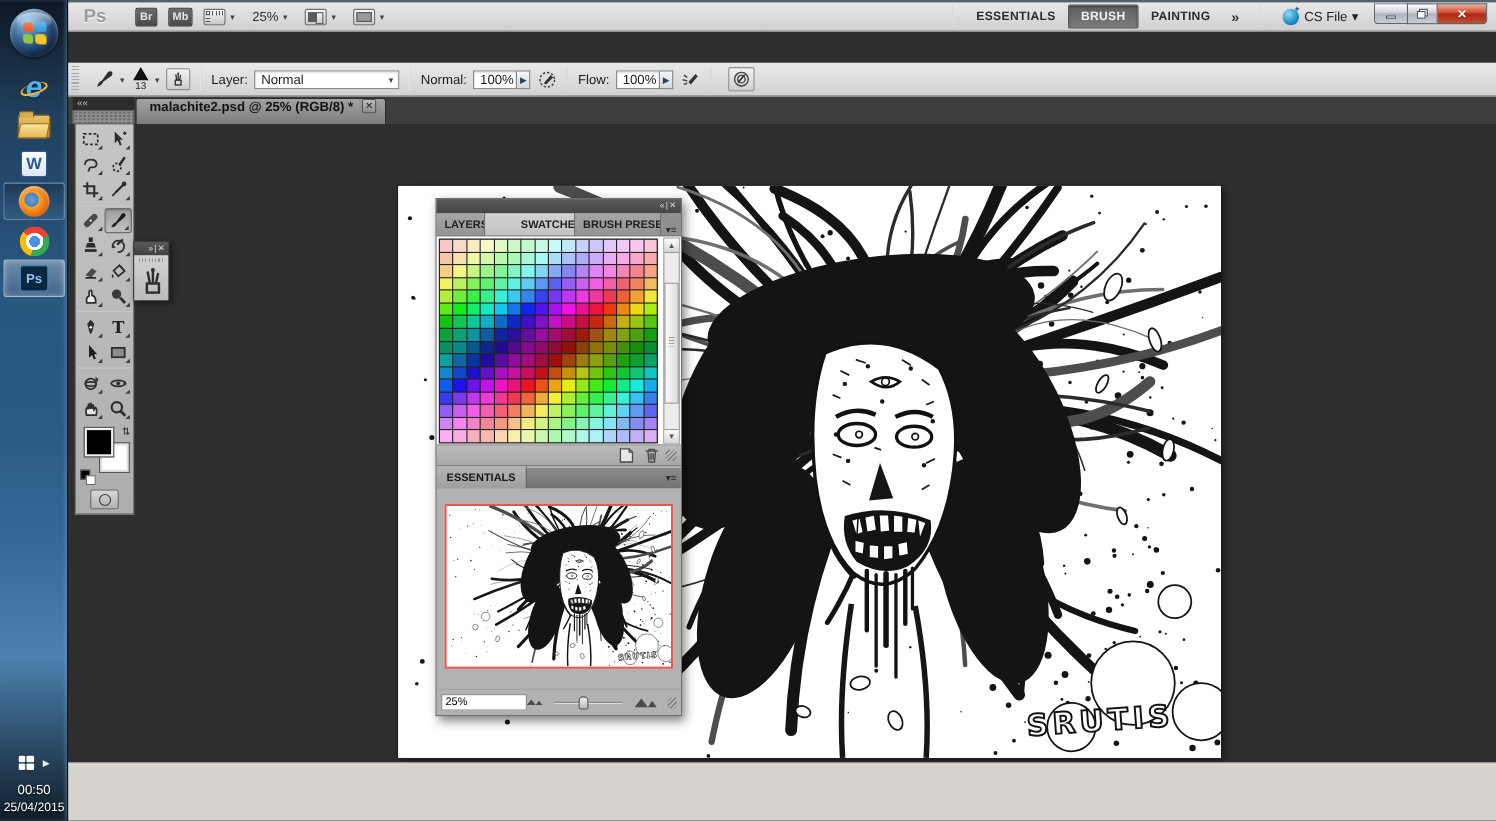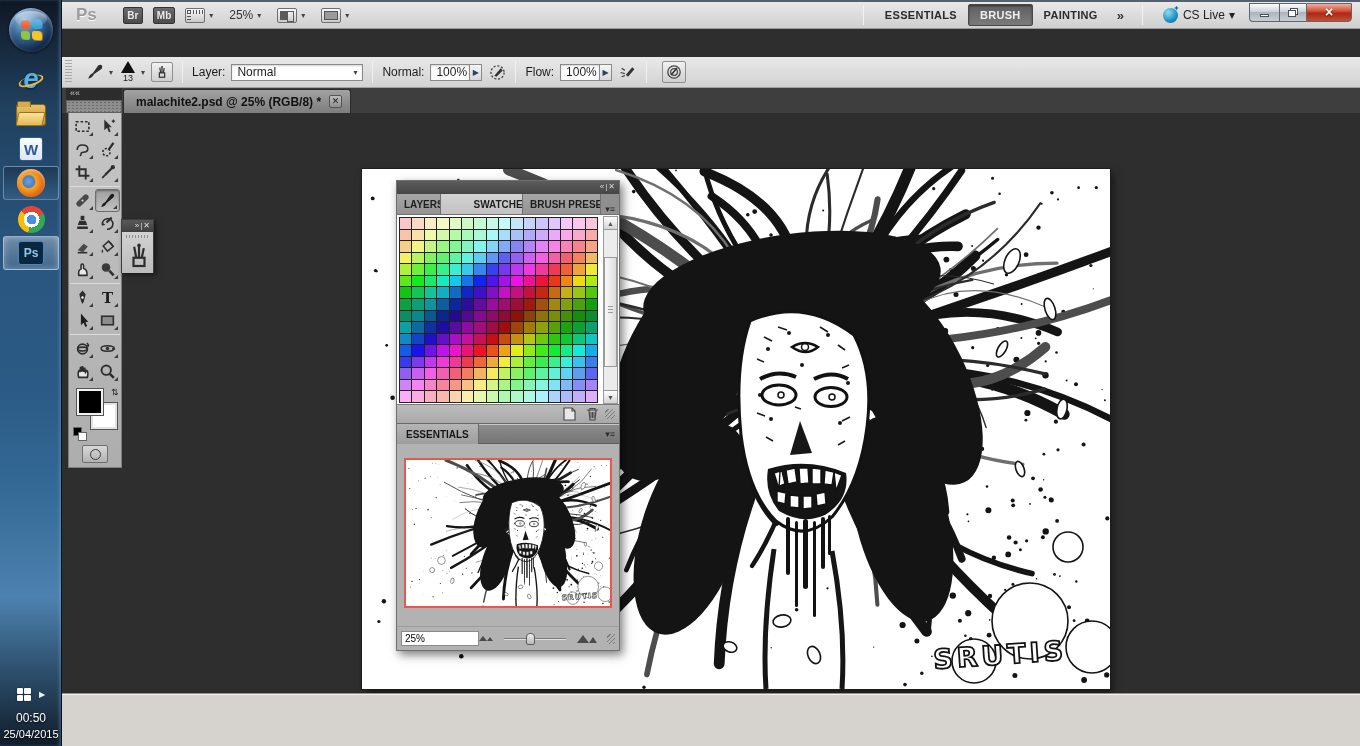--- a/index.html
+++ b/index.html
@@ -86,21 +86,21 @@
   .spin { width:12px; height:17px; border:1px solid #8a8a8a; border-left:none; background:linear-gradient(180deg,#f6f6f6,#d8d8d8); color:#246; font-size:8px; display:flex; align-items:center; justify-content:center; }
   .brush-tip { display:flex; flex-direction:column; align-items:center; line-height:1; margin:0 2px 0 8px; }
   .brush-tip .tri { width:0; height:0; border-left:7px solid transparent; border-right:7px solid transparent; border-bottom:12px solid #111; }
   .brush-tip .num { font-size:9px; margin-top:1px; }
   .ob-btn { width:22px; height:20px; border:1px solid #8f8f8f; border-radius:2px; background:linear-gradient(180deg,#f2f2f2,#cfcfcf); display:flex; align-items:center; justify-content:center; margin-left:6px; }
   .ob-ico { display:flex; align-items:center; justify-content:center; margin-left:7px; }
 
   #tabbar { position:absolute; left:0; top:88px; width:100%; height:25px; background:#3e3e3e; }
   #dock-collapse { position:absolute; left:4px; top:0; width:56px; height:12px; background:#2c2c2c; color:#c8c8c8; font-size:9px; padding-left:4px; line-height:11px; }
   #dock-texture { position:absolute; left:4px; top:12px; width:56px; height:13px; background:#8e8e8e; background-image:radial-gradient(#6a6a6a 1px, transparent 1px); background-size:4px 3px; border:1px solid #5f5f5f; }
-  #doctab { position:absolute; left:61px; top:1px; height:24px; padding:0 8px 0 12px; background:linear-gradient(180deg,#a2a2a2,#7d7d7d); border:1px solid #2a2a2a; border-bottom:none; border-radius:3px 3px 0 0; display:flex; align-items:center; }
+  #doctab { position:absolute; left:61px; top:1px; height:24px; padding:0 8px 0 12px; background:linear-gradient(180deg,#a2a2a2,#7d7d7d); border:1px solid #2a2a2a; border-bottom:none; border-radius:3px 3px 0 0; display:flex; align-items:flex-start; }
   #doctab span { font-size:12px; font-weight:bold; color:#111; }
   .tab-close { width:13px; height:13px; margin-left:8px; border:1px solid #555; border-radius:2px; background:linear-gradient(180deg,#bdbdbd,#8f8f8f); color:#222; font-size:9px; line-height:11px; text-align:center; }
 
   #content { position:absolute; left:0; top:113px; width:100%; height:580px; background:#2e2e2e; }
   #bottomstrip { position:absolute; left:0; top:693px; width:100%; height:53px; background:#d6d3ce; border-top:1px solid #8f8f8f; box-shadow:inset 0 1px 0 #f2f1ee; }
 
   
   #toolspanel { position:absolute; left:6px; top:0px; width:54px; background:linear-gradient(180deg,#c6c6c6,#adadad); border:1px solid #7e7e7e; border-top:none; padding:2px 1px; }
   .tool-grid { display:flex; flex-wrap:wrap; }
   .tool { width:25px; height:23px; display:flex; align-items:center; justify-content:center; position:relative; }
@@ -657,21 +657,21 @@
         </div>
       <div id="workspaces">
         <div class="ab-sep"></div>
         <div class="ws-btn">ESSENTIALS</div>
         <div class="ws-btn active">BRUSH</div>
         <div class="ws-btn">PAINTING</div>
         <div class="ws-more">»</div>
         <div class="ab-sep"></div>
         <div class="cslive">
           <span class="cs-orb"></span>
-          <span>CS Live</span>
+          <span>CS File</span>
             <span class="caret">▾</span>
         </div>
         <div id="winbtns">
           <div class="wb min">
               <span class="bar"></span>
             </div>
           <div class="wb res">
               <span class="sq"></span>
             </div>
           <div class="wb close">

